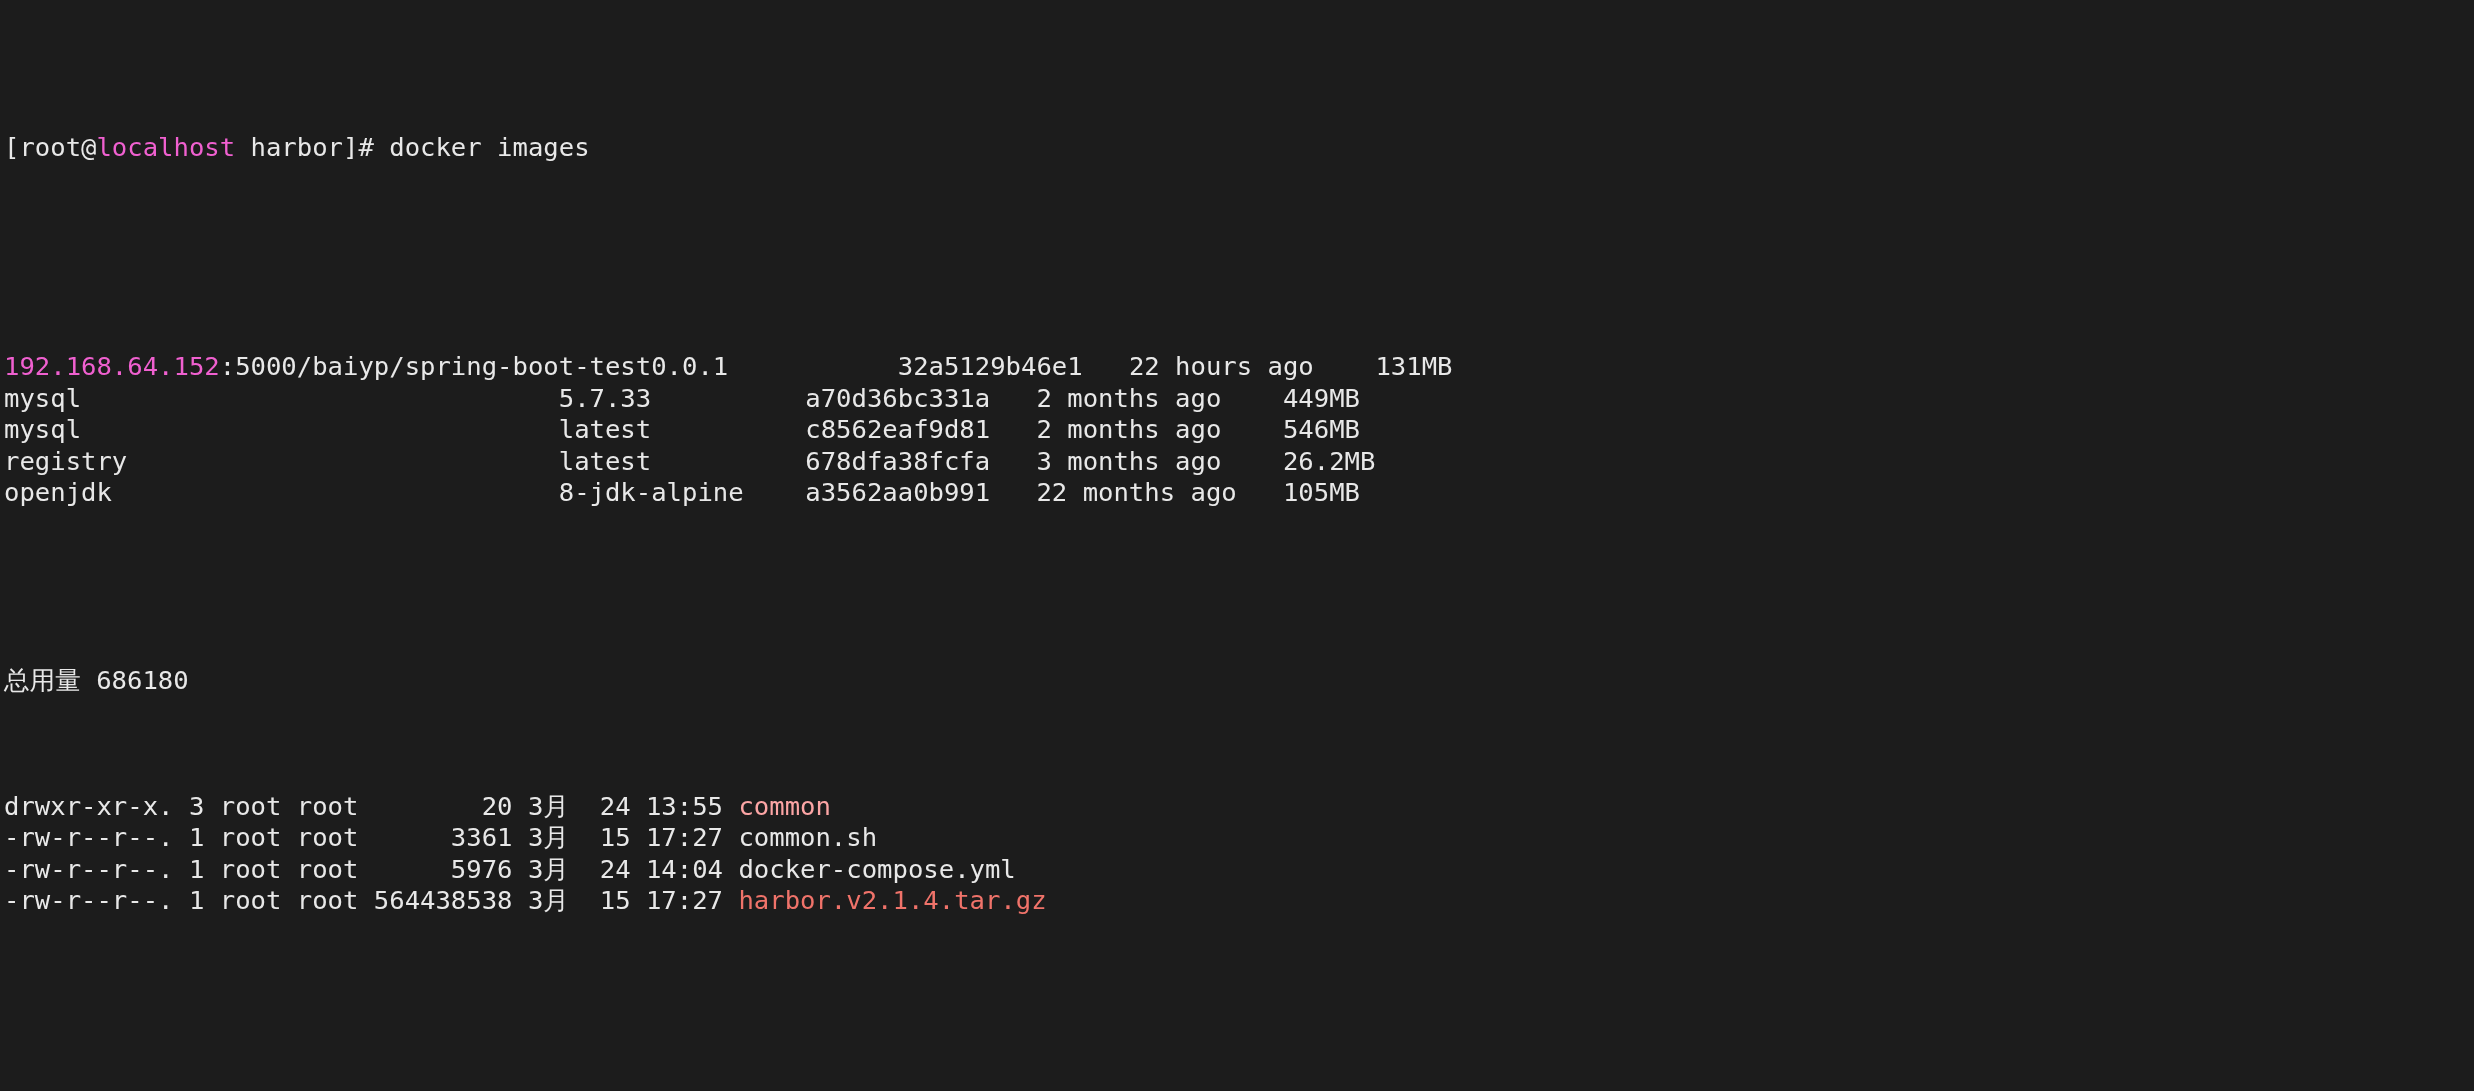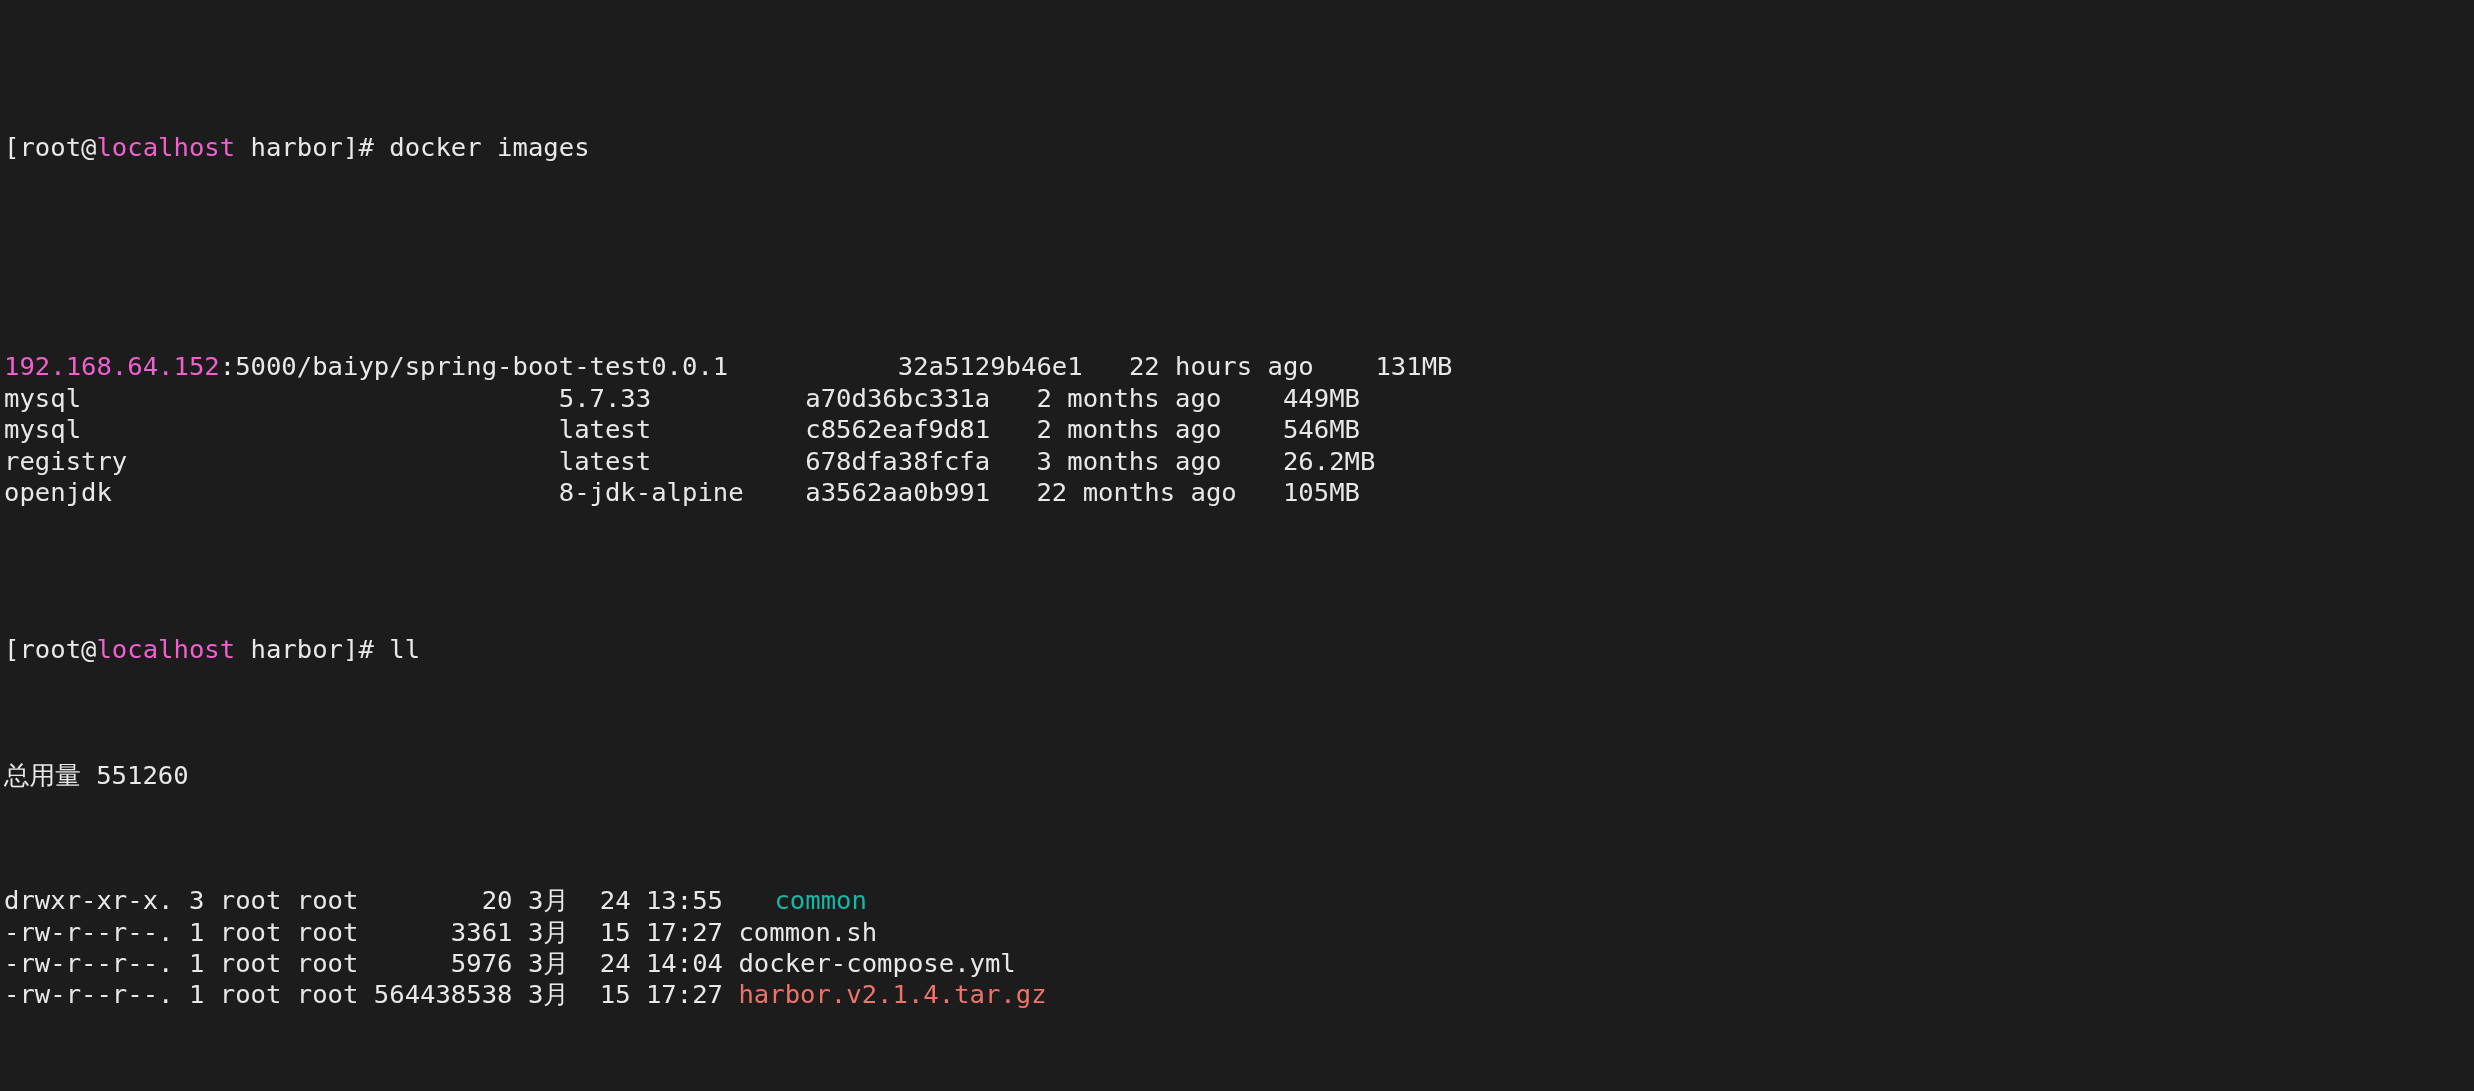--- a/index.html
+++ b/index.html
@@ -27,40 +27,39 @@
     white-space: pre;
     -webkit-font-smoothing: antialiased;
   }
   .line {
     white-space: pre;
     height: 31.4px;
     display: block;
   }
   .w  { color: #e8e8e8; }       
   .mg { color: #f060d0; }       
-  .cy { color: #14b8a6; margin-left: 36px; }       
+  .cy { color: #fca5a5; }       
   .rd { color: #f0736a; }
 </style>
 </head>
 <body>
 
 <div id="terminal">
 
   
   <span class="line"><span class="w">[root@</span><span class="mg">localhost</span><span class="w"> harbor]# </span><span class="w">docker images</span></span>
 
   
 
   
   <span id="docker-rows"><span class="line"><span class="mg">192.168.64.152</span><span class="w">:5000/baiyp/spring-boot-test</span><span class="w">0.0.1           </span><span class="w">32a5129b46e1   </span><span class="w">22 hours ago    </span><span class="w">131MB</span></span><span class="line"><span class="w">mysql                               </span><span class="w">5.7.33          </span><span class="w">a70d36bc331a   </span><span class="w">2 months ago    </span><span class="w">449MB</span></span><span class="line"><span class="w">mysql                               </span><span class="w">latest          </span><span class="w">c8562eaf9d81   </span><span class="w">2 months ago    </span><span class="w">546MB</span></span><span class="line"><span class="w">registry                            </span><span class="w">latest          </span><span class="w">678dfa38fcfa   </span><span class="w">3 months ago    </span><span class="w">26.2MB</span></span><span class="line"><span class="w">openjdk                             </span><span class="w">8-jdk-alpine    </span><span class="w">a3562aa0b991   </span><span class="w">22 months ago   </span><span class="w">105MB</span></span></span>
 
   
-  <span class="line"><span class="w">[root@</span><span class="mg">localhost</span><span class="w"> harbor]# </span><span class="w">ll</span></span>
 
-  <span class="line w">总用量 551260</span>
+  <span class="line w">总用量 686180</span>
 
   <span id="listing-rows"><span class="line"><span class="w">drwxr-xr-x. 3 root root</span><span class="w">        20</span><span class="w"> 3月  </span><span class="w">24 13:55 </span><span class="cy">common</span></span><span class="line"><span class="w">-rw-r--r--. 1 root root</span><span class="w">      3361</span><span class="w"> 3月  </span><span class="w">15 17:27 </span><span class="w">common.sh</span></span><span class="line"><span class="w">-rw-r--r--. 1 root root</span><span class="w">      5976</span><span class="w"> 3月  </span><span class="w">24 14:04 </span><span class="w">docker-compose.yml</span></span><span class="line"><span class="w">-rw-r--r--. 1 root root</span><span class="w"> 564438538</span><span class="w"> 3月  </span><span class="w">15 17:27 </span><span class="rd">harbor.v2.1.4.tar.gz</span></span></span>
 
   
   
 
   
   
 
   

